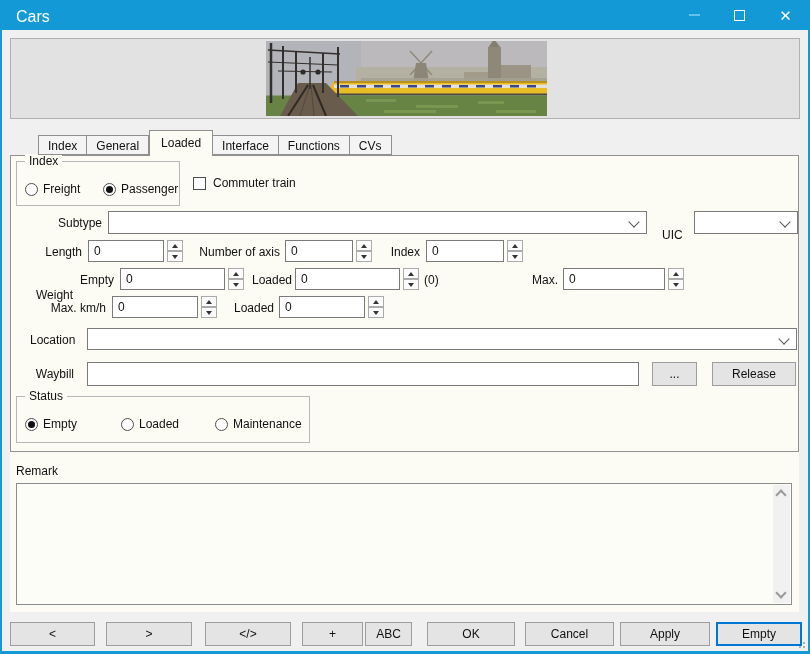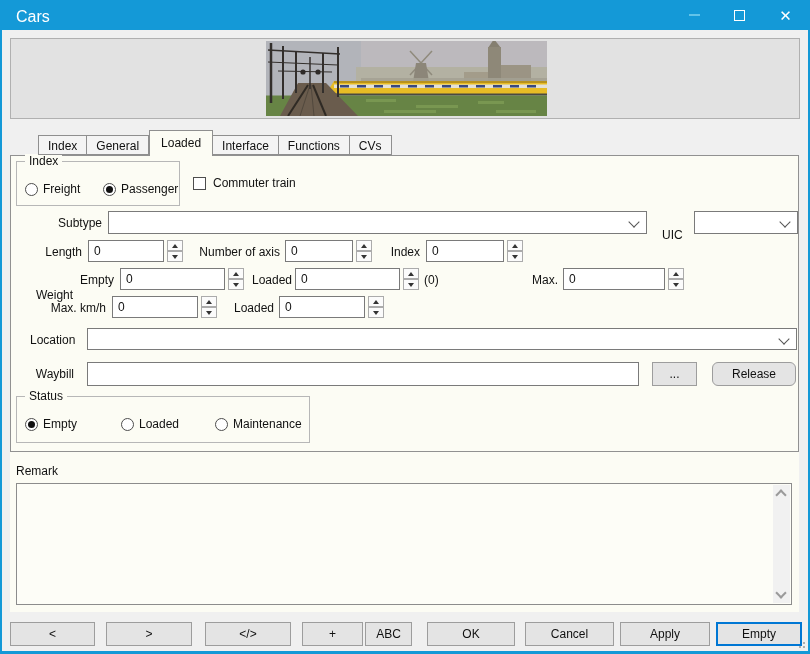--- a/index.html
+++ b/index.html
@@ -249,21 +249,21 @@
   <div class="combo" style="left:85px;top:328px;width:710px;height:22px;">
     <span class="val"></span>
     <span class="chev-down"></span>
   </div>
 
   <span class="lbl r" style="left:28px;top:367px;width:44px;">Waybill</span>
   <div class="textbox" style="left:85px;top:362px;width:552px;height:24px;"><span></span></div>
   <div class="btn" style="left:650px;top:362px;width:45px;height:24px;">
       <span>...</span>
     </div>
-  <div class="btn" style="left:710px;top:362px;width:84px;height:24px;border-radius:6px;">
+  <div class="btn" style="left:710px;top:362px;width:84px;height:24px;">
       <span>Release</span>
     </div>
 
   <div class="groupbox" style="left:14px;top:396px;width:294px;height:47px;">
     <span class="group-label">Status</span>
     <span class="radio sel" style="left:8px;top:21px;"></span>
     <span class="lbl" style="left:26px;top:20px;">Empty</span>
     <span class="radio" style="left:104px;top:21px;"></span>
     <span class="lbl" style="left:122px;top:20px;">Loaded</span>
     <span class="radio" style="left:198px;top:21px;"></span>

